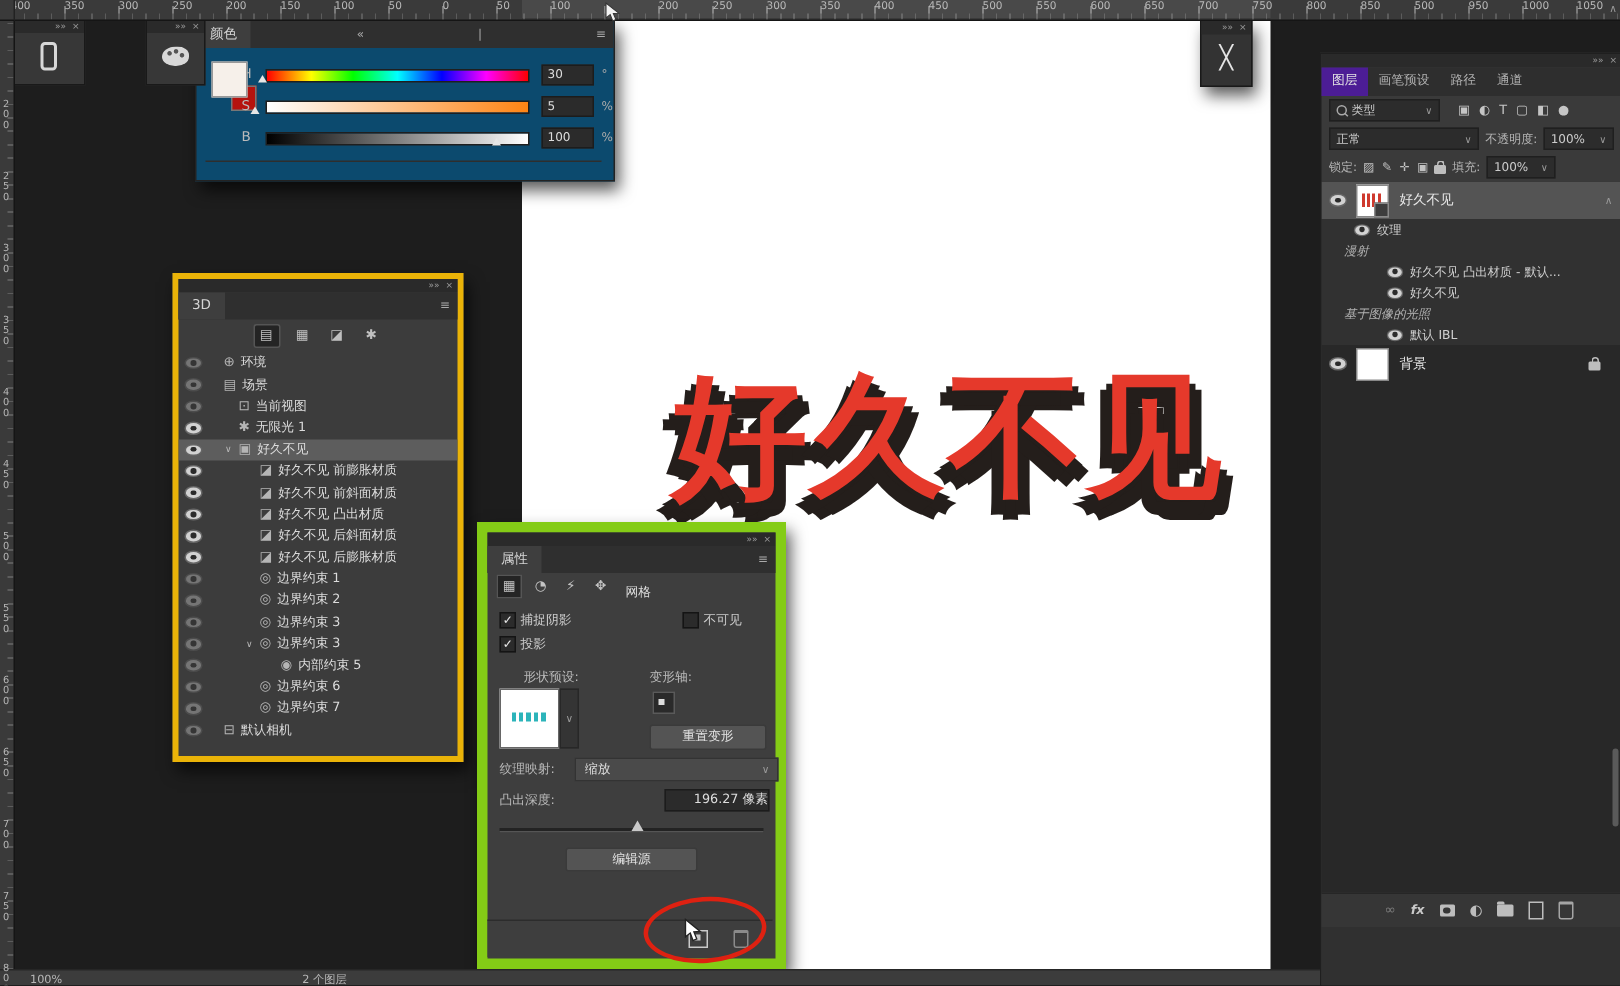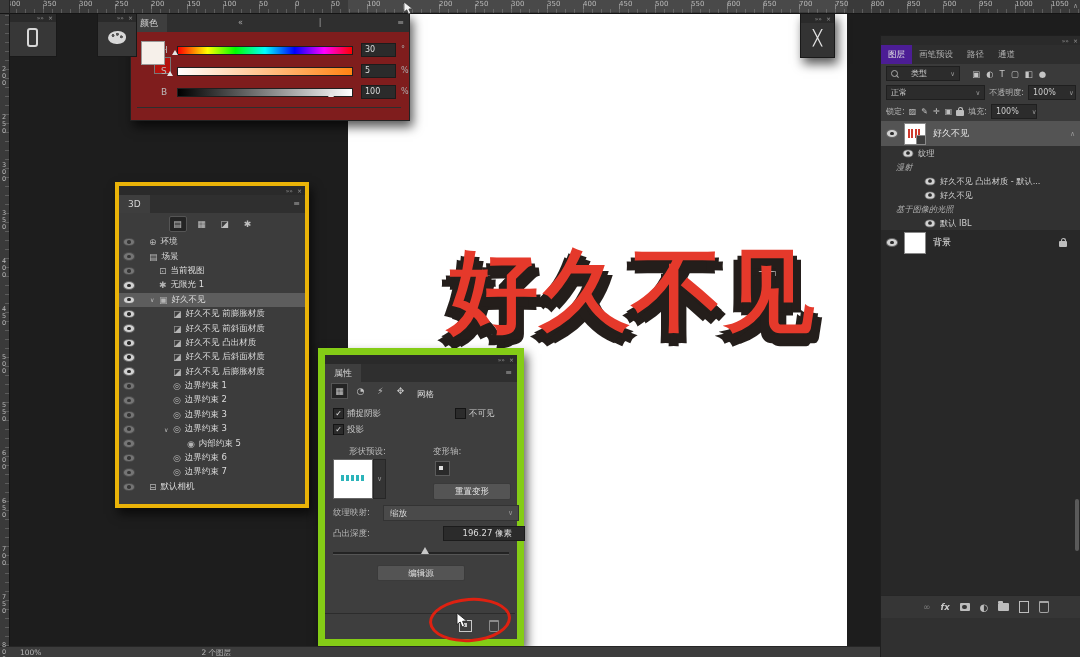--- a/index.html
+++ b/index.html
@@ -36,21 +36,21 @@
   #mini1{left:8px;top:12px;width:47px;height:43px}
   #mini2{left:97px;top:12px;width:38px;height:43px}
   .mini .float-head{height:9px}
   .mini-body{display:flex;align-items:center;justify-content:center;height:30px}
   .pill-icon{width:7px;height:15px;border:2px solid #d8d8d8;border-radius:3px}
   .palette-icon{width:18px;height:13px;border-radius:55% 45% 50% 50%;
     background:radial-gradient(circle at 28% 35%,#555 1.2px,transparent 1.8px),
                radial-gradient(circle at 52% 25%,#555 1.2px,transparent 1.8px),
                radial-gradient(circle at 74% 45%,#555 1.2px,transparent 1.8px),#d8d8d8}
   
-  #color-panel{left:130px;top:13px;width:278px;height:106px;background:#7f1d1d;border:1px solid #232323;z-index:14}
+  #color-panel{left:130px;top:13px;width:278px;height:106px;background:#0c4a6e;border:1px solid #232323;z-index:14}
   #cp-swatch-fg{left:10px;top:27px;width:22px;height:22px;background:#f6f0ea;border:1px solid #999;z-index:2}
   #cp-swatch-bg{left:23px;top:43px;width:15px;height:15px;background:#b5130e;border:1px solid #777}
   #cp-rows{left:30px;top:29px;width:244px}
   .cprow{position:relative;height:21px}
   .cplabel{position:absolute;left:0;top:2px;width:13px;color:#bbb;font-size:9px}
   .cptrack{position:absolute;left:16px;top:3px;width:174px;height:7px;border:1px solid #1f1f1f}
   .grad-h{background:linear-gradient(90deg,#f00,#ff0 17%,#0f0 33%,#0ff 50%,#00f 67%,#f0f 84%,#f00)}
   .grad-s{background:linear-gradient(90deg,#ffffff,#ff8413)}
   .grad-b{background:linear-gradient(90deg,#000,#fff)}
   .cpmark{position:absolute;top:7px;margin-left:-3px;width:0;height:0;
@@ -89,21 +89,21 @@
     color:#999;font-size:7px;display:flex;align-items:center;justify-content:center}
   #pp-axis{left:110px;top:106px;width:13px;height:13px;background:#2a2a2a;border:1px solid #5a5a5a}
   #pp-axis::after{content:'';position:absolute;left:3px;top:4px;width:4px;height:4px;background:#ddd}
   .pbtn{position:absolute;background:#545454;border:1px solid #3a3a3a;border-radius:2px;color:#e2e2e2;
     font-size:8.5px;text-align:center}
   #pp-reset{left:108px;top:128px;width:76px;height:15px;line-height:15px}
   #pp-select{left:58px;top:150px;width:128px;height:14px;background:#4a4a4a;border:1px solid #333;color:#ddd;
     font-size:8.5px;line-height:14px;padding-left:6px}
   #pp-select .dd{position:absolute;right:5px;color:#999;font-size:7px}
   #pp-depth-val{left:118px;top:171px;width:68px;height:13px;background:#2b2b2b;border:1px solid #1c1c1c;
-    color:#ddd;font-size:8.5px;line-height:13px;text-align:right;padding-right:12px}
+    color:#ddd;font-size:8.5px;line-height:13px;text-align:right;padding-right:0}
   #pp-slider{left:8px;top:197px;width:176px;height:2px;background:#232323;border-bottom:1px solid #555}
   #pp-thumbtri{left:96px;top:192px;width:0;height:0;border-left:4px solid transparent;border-right:4px solid transparent;
     border-bottom:7px solid #c9c9c9}
   #pp-edit{left:52px;top:210px;width:86px;height:14px;line-height:14px}
   #pp-bottom{left:0;top:258px;width:190px;height:24px;background:#3e3e3e;border-top:1px solid #2c2c2c}
   .clipicon{position:absolute;left:134px;top:6px;width:11px;height:10px;border:1px solid #c9c9c9;background:#3e3e3e}
   .clipicon::after{content:'';position:absolute;left:2px;top:2px;width:5px;height:4px;background:#c9c9c9}
   .trash{width:8px;height:9px;border:1px solid #a5a5a5;border-top:2.5px solid #a5a5a5;border-radius:1px 1px 2px 2px}
   #pp-trash{position:absolute;left:164px;top:6px;opacity:.75}
   #annotation-ellipse{left:429px;top:598px;width:76px;height:38px;border:3px solid #de2111;border-radius:50%;
@@ -113,21 +113,21 @@
   #axis-widget{left:800px;top:13px;width:33px;height:43px;background:#333;border:1px solid #191919;z-index:14}
   #axis-glyph{display:flex;align-items:center;justify-content:center;height:30px;color:#e5e5e5;font-size:15px}
   
   #dock{left:880px;top:35px;width:200px;height:622px;background:#3a3a3a;border:1px solid #1f1f1f;z-index:12;
     display:flex;flex-direction:column}
   .dock-tabs{height:19px;background:#2e2e2e;display:flex;align-items:stretch}
   .ltab{padding:0 7px;line-height:19px;font-size:8.5px;color:#b0b0b0;white-space:nowrap}
   .ltab.sel{background:#4c1d95;color:#e3e3e3}
   .dockrow{height:19px;display:flex;align-items:center;padding:0 5px;gap:4px}
   .dsel{height:13px;background:#2c2c2c;border:1px solid #1f1f1f;display:flex;align-items:center;color:#ccc;
-    font-size:8px;padding:0 4px;gap:13px}
+    font-size:8px;padding:0 4px;gap:3px}
   .dsel .dd{margin-left:auto;color:#999;font-size:6.5px}
   .magnifier{width:5px;height:5px;border:1px solid #aaa;border-radius:50%;position:relative;flex:0 0 5px}
   .magnifier::after{content:'';position:absolute;left:4px;top:4.5px;width:3px;height:1px;background:#aaa;transform:rotate(45deg)}
   .lficon{font-size:8.5px;color:#c5c5c5}
   .dlabel{font-size:8px;color:#b5b5b5;white-space:nowrap}
   .lockglyph{font-size:8px;color:#c0c0c0}
   .lock{position:relative;width:8px;height:6px;background:#bdbdbd;border-radius:1px;margin-top:3px}
   .lock::before{content:'';position:absolute;left:1.5px;top:-3.5px;width:3px;height:3px;border:1.2px solid #bdbdbd;
     border-bottom:none;border-radius:3px 3px 0 0}
   #dock-rows{flex:1;background:#282828;overflow:hidden;position:relative}

